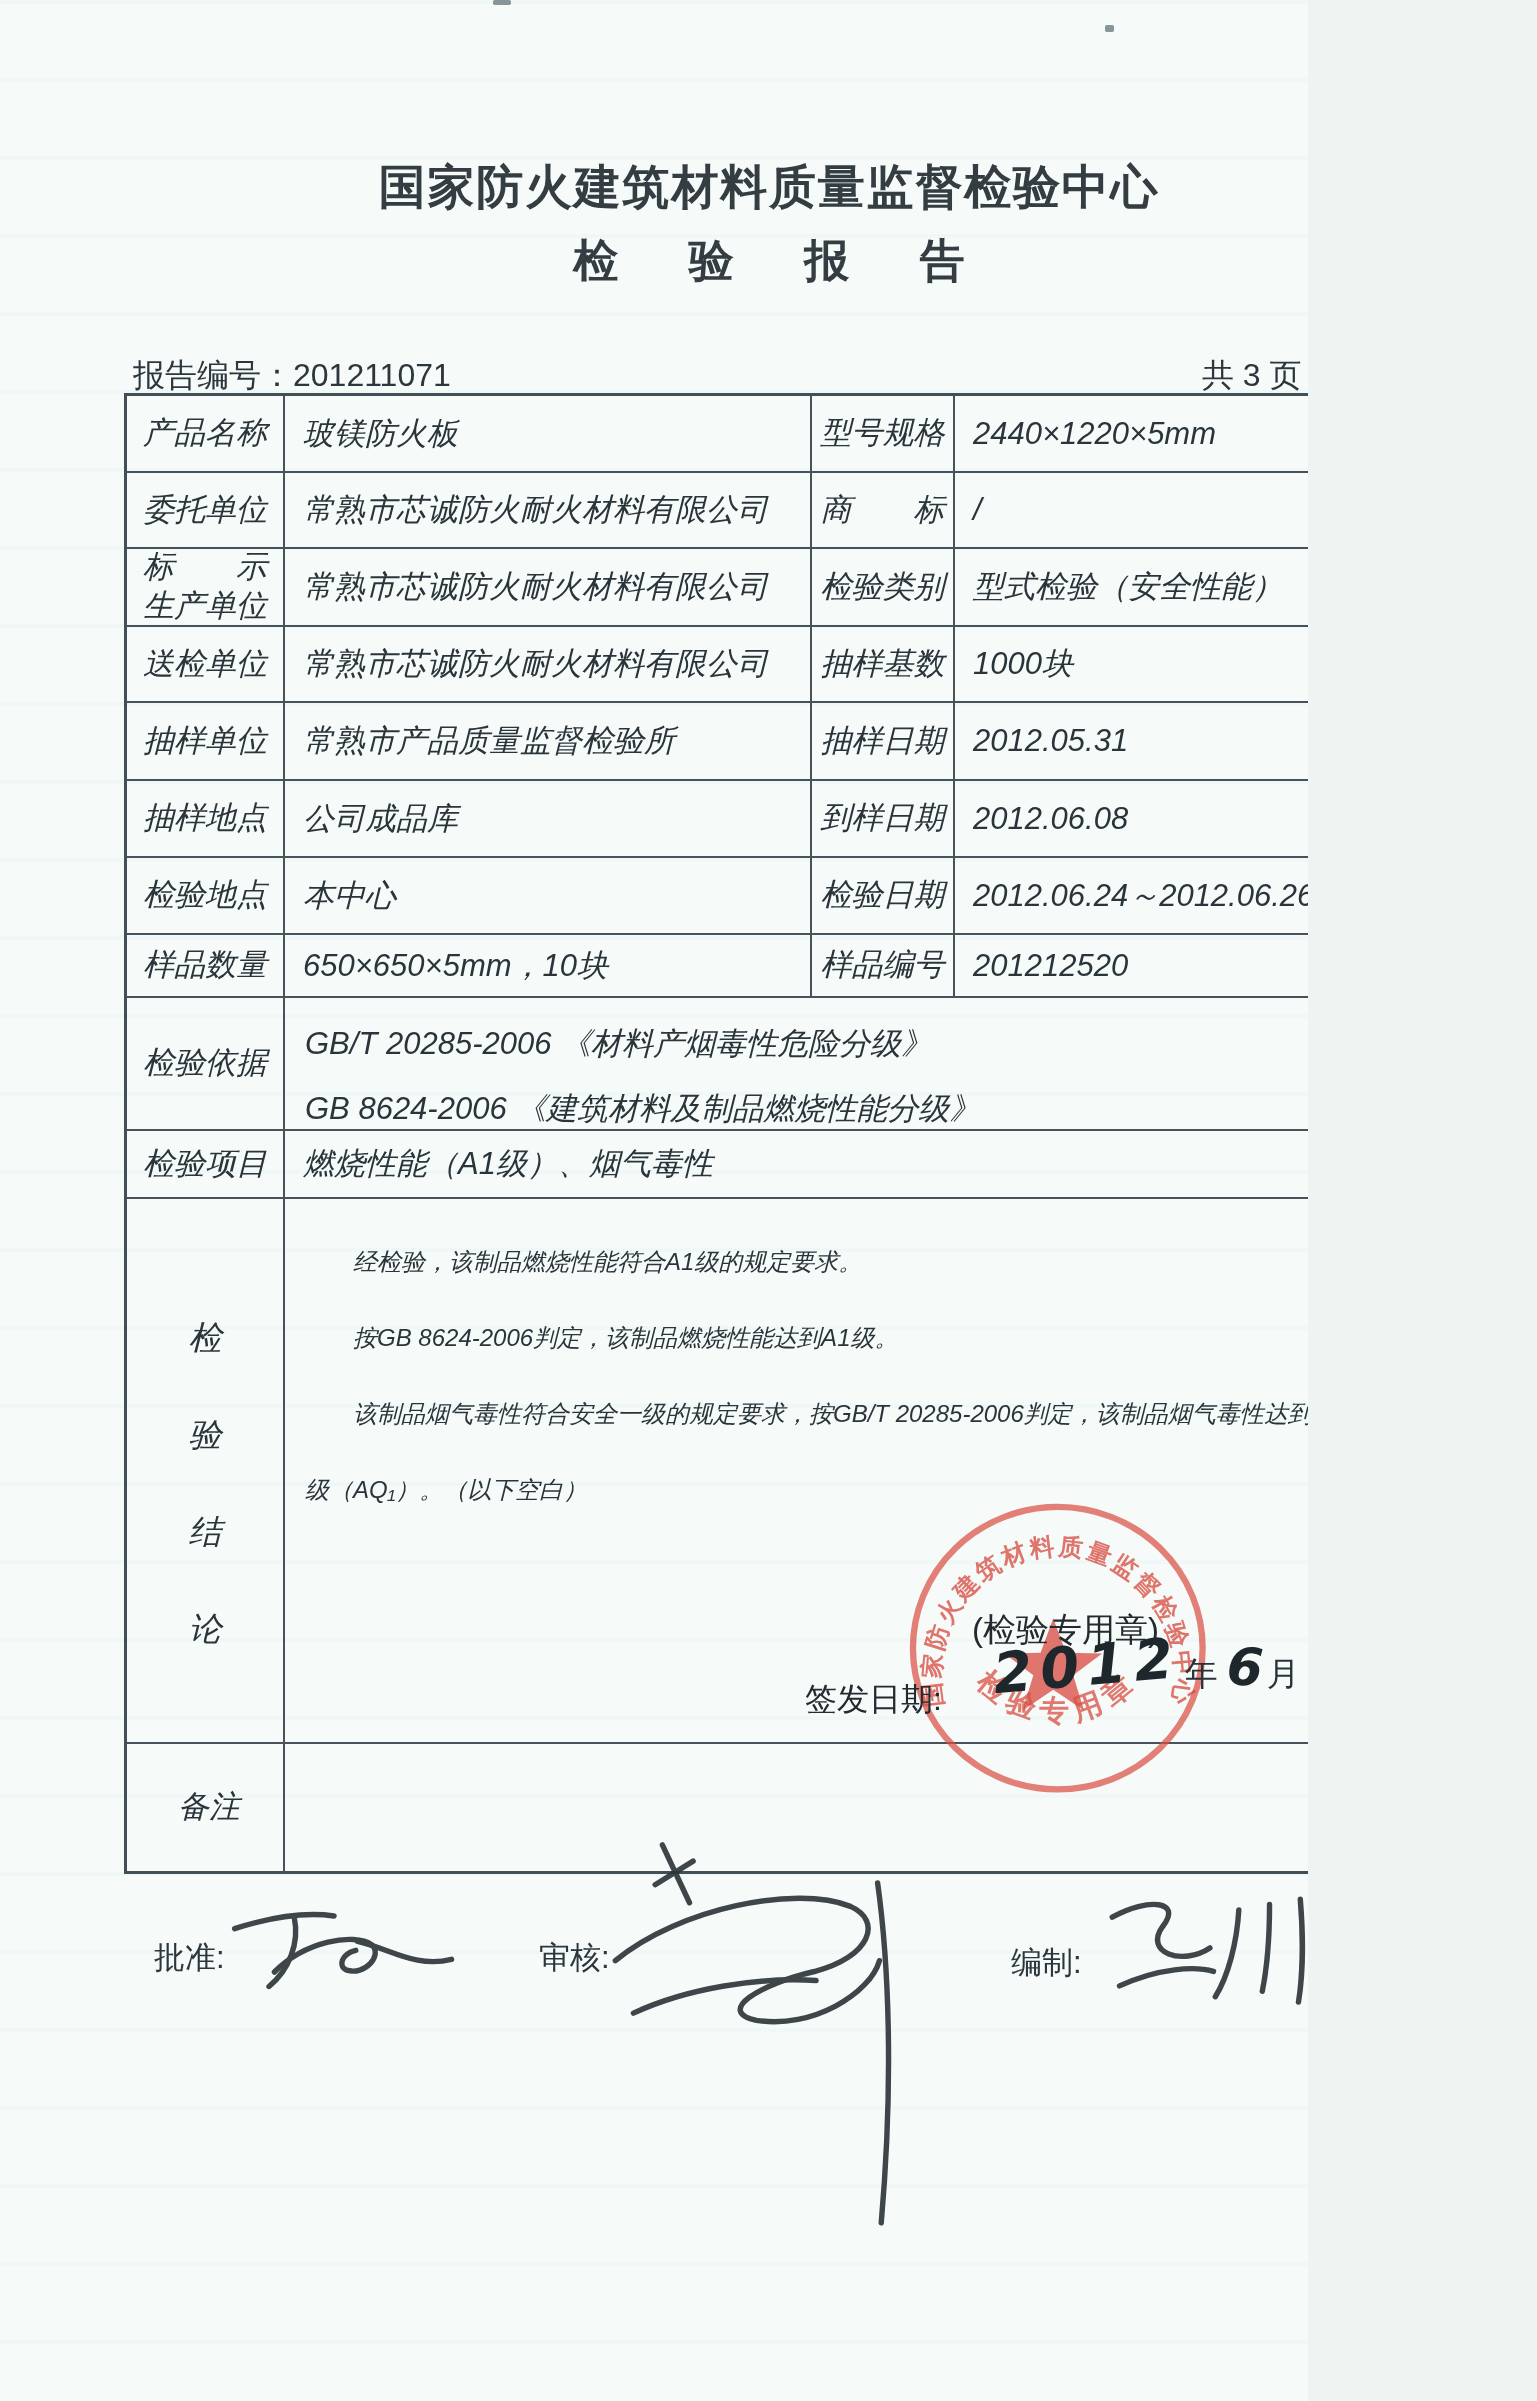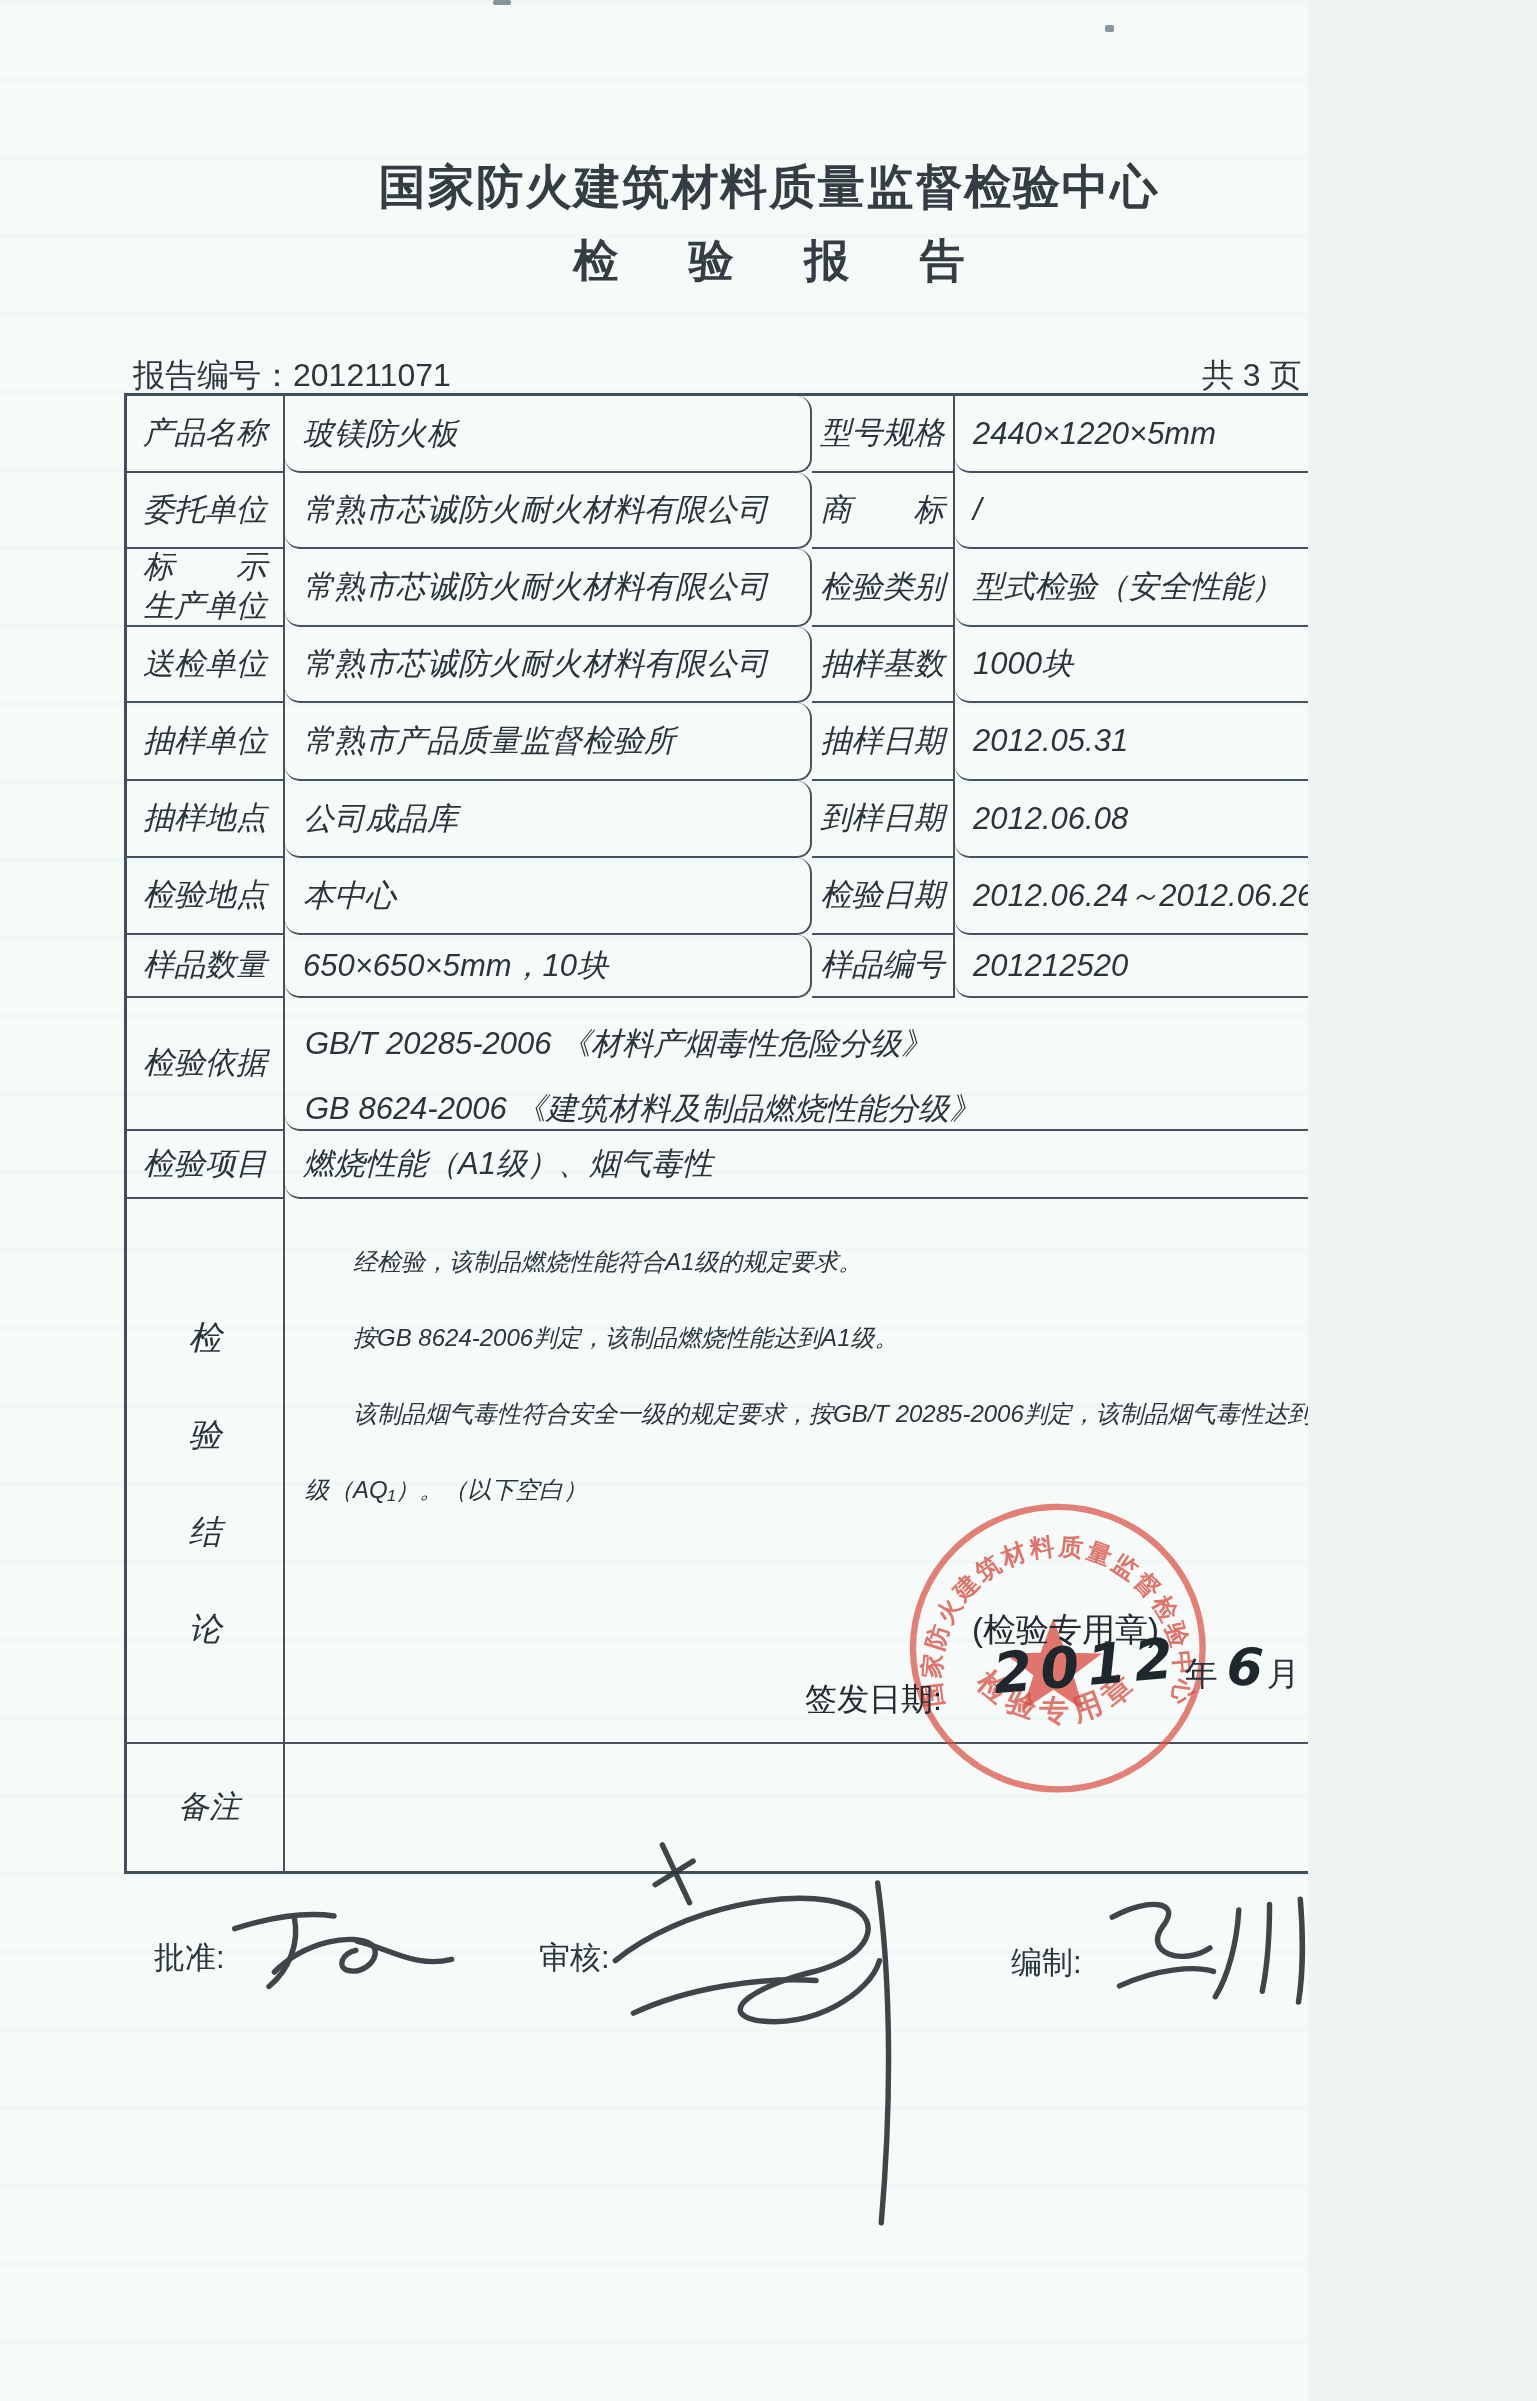--- a/index.html
+++ b/index.html
@@ -18,21 +18,21 @@
   
   .report-table{left:124px;top:393px;width:1277px;border:3.6px solid #434f57;background:transparent;
                 display:grid;box-sizing:border-box;
                 grid-template-columns:158px 527px 143px 448px;
                 grid-template-rows:77px 76px 78px 76px 78px 77px 77px 63px 133px 68px 545px 127px;font-style:italic;}
   .cell{border-right:2.7px solid #47525a;border-bottom:2.7px solid #47525a;box-sizing:border-box;
         display:flex;align-items:center;font-size:31px;color:#2a353b;overflow:hidden;}
   .cell.lastcol{border-right:none;}
   .cell.lastrow{border-bottom:none;padding-left:8px;}
   .lbl{justify-content:center;text-align:center;white-space:pre-line;line-height:1.25;}
-  .val{padding-left:18px;border-radius:15px;}
+  .val{padding-left:18px;}
   .span3{grid-column:2/5;}
   .basis-cell{flex-direction:column;align-items:flex-start;justify-content:center;padding-left:20px;line-height:65px;margin-top:24px;}
   .concl-label{align-items:flex-start;justify-content:center;}
   .concl-label .vtext{margin-top:90px;font-size:33px;line-height:97px;white-space:pre-line;text-align:center;}
   .concl-cell{position:relative;align-items:flex-start;padding:25px 18px 0 20px;display:block;}
   .concl-cell p{margin:0;text-indent:2em;font-size:24px;line-height:76px;color:#2a353b;}
   
   .stamp-note{left:912px;top:1608px;width:307px;text-align:center;font-size:33px;color:#232b30;z-index:3;}
   .issue-label{left:805px;top:1678px;font-size:32px;color:#232b30;z-index:3;}
   .issue-date{left:993px;top:1633px;display:flex;align-items:baseline;z-index:3;color:#1e272c;}

